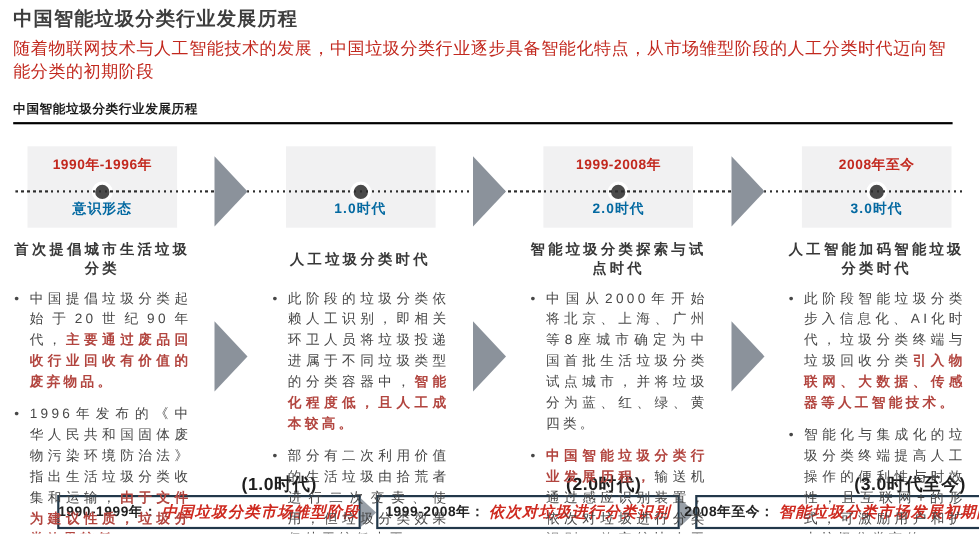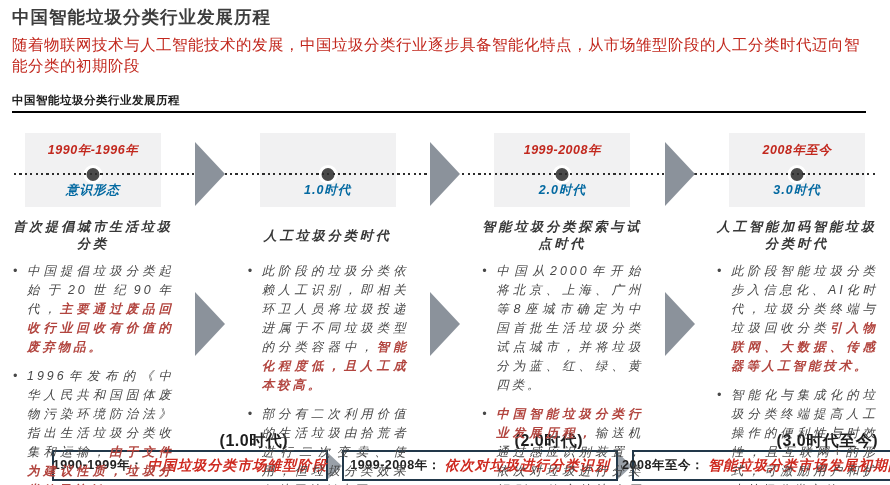--- a/index.html
+++ b/index.html
@@ -7,21 +7,21 @@
   body { font-family: "Liberation Sans", sans-serif; }
   .page { width: 878px; height: 485px; padding: 6px 12px 0 12px; position: relative; }
 
   
   .title { font-size: 17.5px; line-height: 22px; font-weight: bold; color: #3d3d3d; letter-spacing: 1px; }
   .subtitle { margin-top: 6px; font-size: 15.5px; line-height: 21px; color: #c2281e; font-weight: 500; letter-spacing: 0.5px; }
   .section-label { margin-top: 17px; font-size: 11.5px; line-height: 14px; font-weight: bold; color: #1c1c1c;
                    padding-bottom: 4px; border-bottom: 2.5px solid #000; letter-spacing: 0.5px; }
 
   
-  .grid7 { display: grid; grid-template-columns: 162px 1fr 162px 1fr 162px 1fr 162px; width: 866px; font-style: italic; }
+  .grid7 { display: grid; grid-template-columns: 162px 1fr 162px 1fr 162px 1fr 162px; width: 866px; }
 
   
   .timeline-row { position: relative; margin-top: 20px; height: 76px; }
   .dotline { position: absolute; left: 2px; right: 2px; top: 40px; height: 2px; z-index: 2;
              background: repeating-linear-gradient(90deg, #2d2d2d 0 2.2px, transparent 2.2px 5.4px); }
   .tl-box { position: relative; z-index: 1; width: 136px; height: 74px; margin: 0 auto; background: #f1f1f2; }
   .tl-year { position: absolute; top: 9px; left: 0; right: 0; text-align: center;
              color: #c2281e; font-weight: bold; font-size: 12.5px; letter-spacing: 0.5px; }
   .tl-dot { position: absolute; z-index: 3; top: 32px; left: 50%; transform: translateX(-50%);
             width: 13px; height: 13px; border-radius: 50%; background: #4a4a4a; border: 3px solid #ffffff; box-sizing: content-box; }

